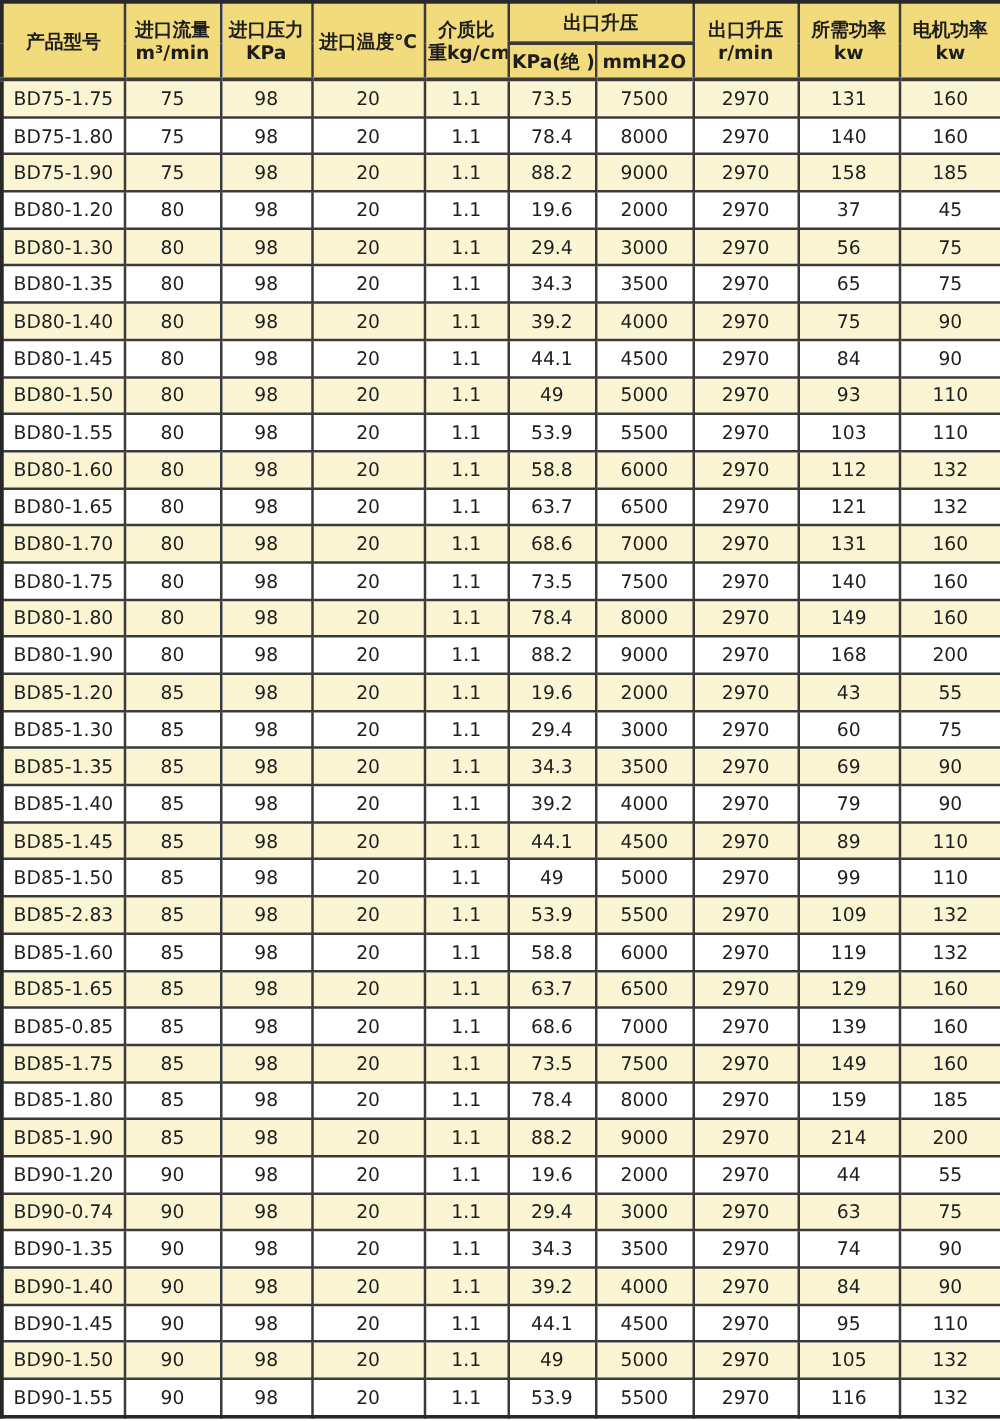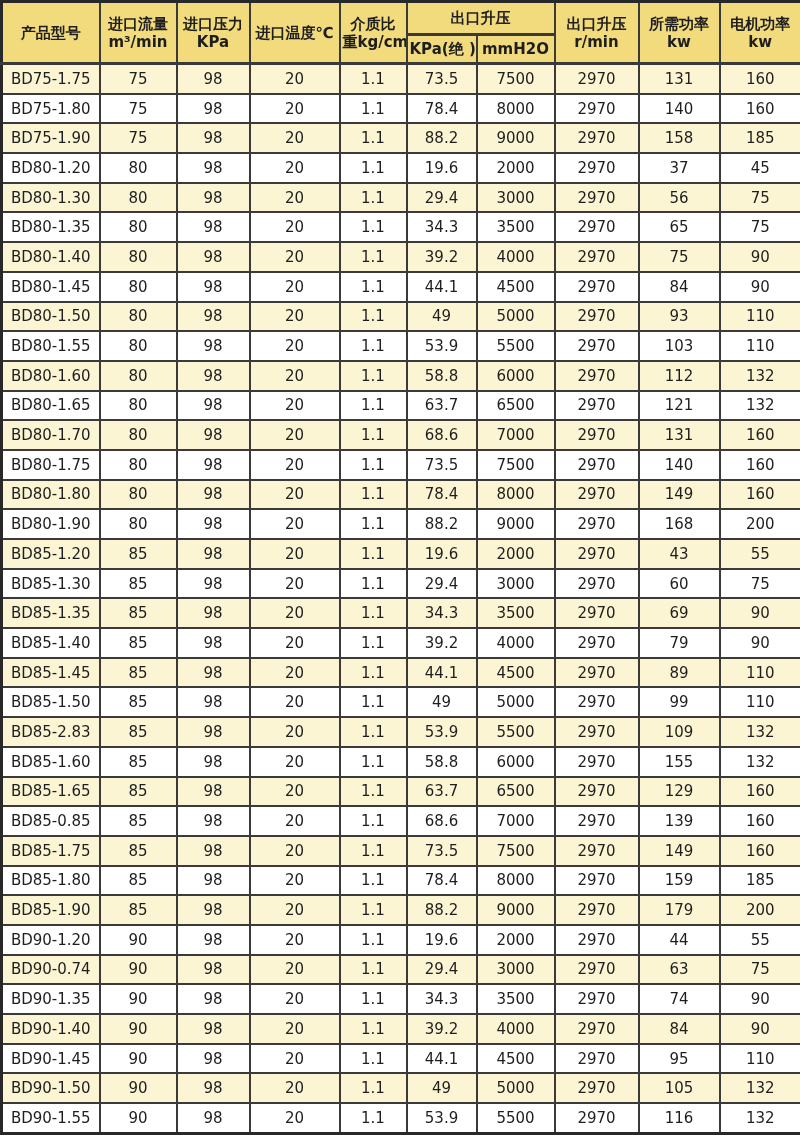--- a/index.html
+++ b/index.html
@@ -374,21 +374,21 @@
       </tr>
       <tr>
         <td>BD85-1.60</td>
         <td>85</td>
         <td>98</td>
         <td>20</td>
         <td>1.1</td>
         <td>58.8</td>
         <td>6000</td>
         <td>2970</td>
-        <td>155</td>
+        <td>119</td>
         <td>132</td>
       </tr>
       <tr>
         <td>BD85-1.65</td>
         <td>85</td>
         <td>98</td>
         <td>20</td>
         <td>1.1</td>
         <td>63.7</td>
         <td>6500</td>
@@ -434,21 +434,21 @@
       </tr>
       <tr>
         <td>BD85-1.90</td>
         <td>85</td>
         <td>98</td>
         <td>20</td>
         <td>1.1</td>
         <td>88.2</td>
         <td>9000</td>
         <td>2970</td>
-        <td>179</td>
+        <td>214</td>
         <td>200</td>
       </tr>
       <tr>
         <td>BD90-1.20</td>
         <td>90</td>
         <td>98</td>
         <td>20</td>
         <td>1.1</td>
         <td>19.6</td>
         <td>2000</td>

